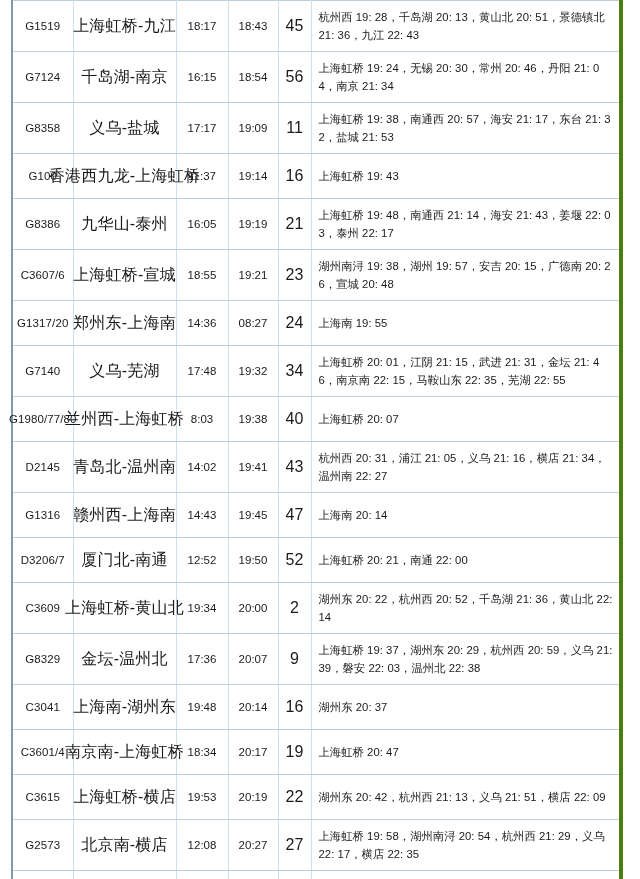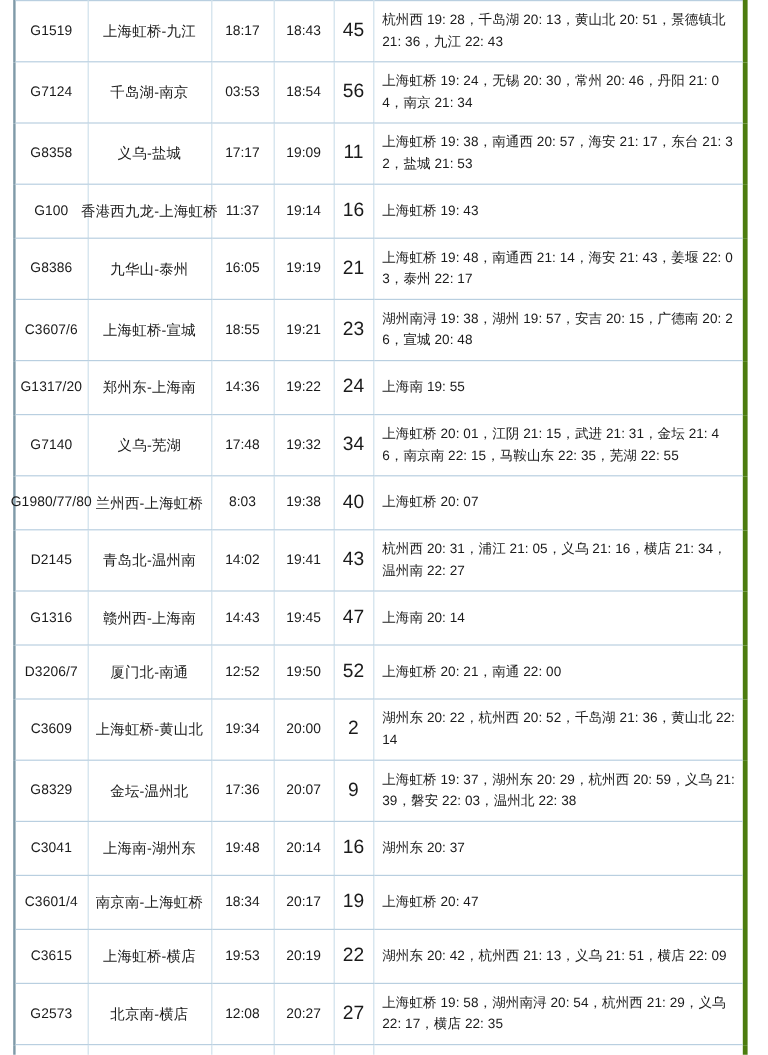--- a/index.html
+++ b/index.html
@@ -63,21 +63,21 @@
   }
   .cell.center { justify-content: center; text-align: center; }
   .cell.left   { justify-content: flex-start; text-align: left; padding-left: 7px; padding-right: 6px; }
 
   .t-train {
     font-size: 11.5px;
     letter-spacing: 0.1px;
     white-space: nowrap;
   }
   .t-route {
-    font-size: 12px;
+    font-size: 16px;
     letter-spacing: 0.2px;
     white-space: nowrap;
   }
   .t-time {
     font-size: 11.5px;
     white-space: nowrap;
   }
   .t-delay {
     font-size: 16px;
     white-space: nowrap;
@@ -141,21 +141,21 @@
               <span class="t-train">G7124</span>
             </div>
           </td>
           <td>
             <div class="cell center">
               <span class="t-route">千岛湖-南京</span>
             </div>
           </td>
           <td>
             <div class="cell center">
-              <span class="t-time">03:53</span>
+              <span class="t-time">16:15</span>
             </div>
           </td>
           <td>
             <div class="cell center">
               <span class="t-time">18:54</span>
             </div>
           </td>
           <td>
             <div class="cell center">
               <span class="t-delay">56</span>
@@ -306,21 +306,21 @@
               <span class="t-route">郑州东-上海南</span>
             </div>
           </td>
           <td>
             <div class="cell center">
               <span class="t-time">14:36</span>
             </div>
           </td>
           <td>
             <div class="cell center">
-              <span class="t-time">19:22</span>
+              <span class="t-time">08:27</span>
             </div>
           </td>
           <td>
             <div class="cell center">
               <span class="t-delay">24</span>
             </div>
           </td>
           <td>
             <div class="cell left">
               <span class="t-detail">上海南 19: 55</span>

